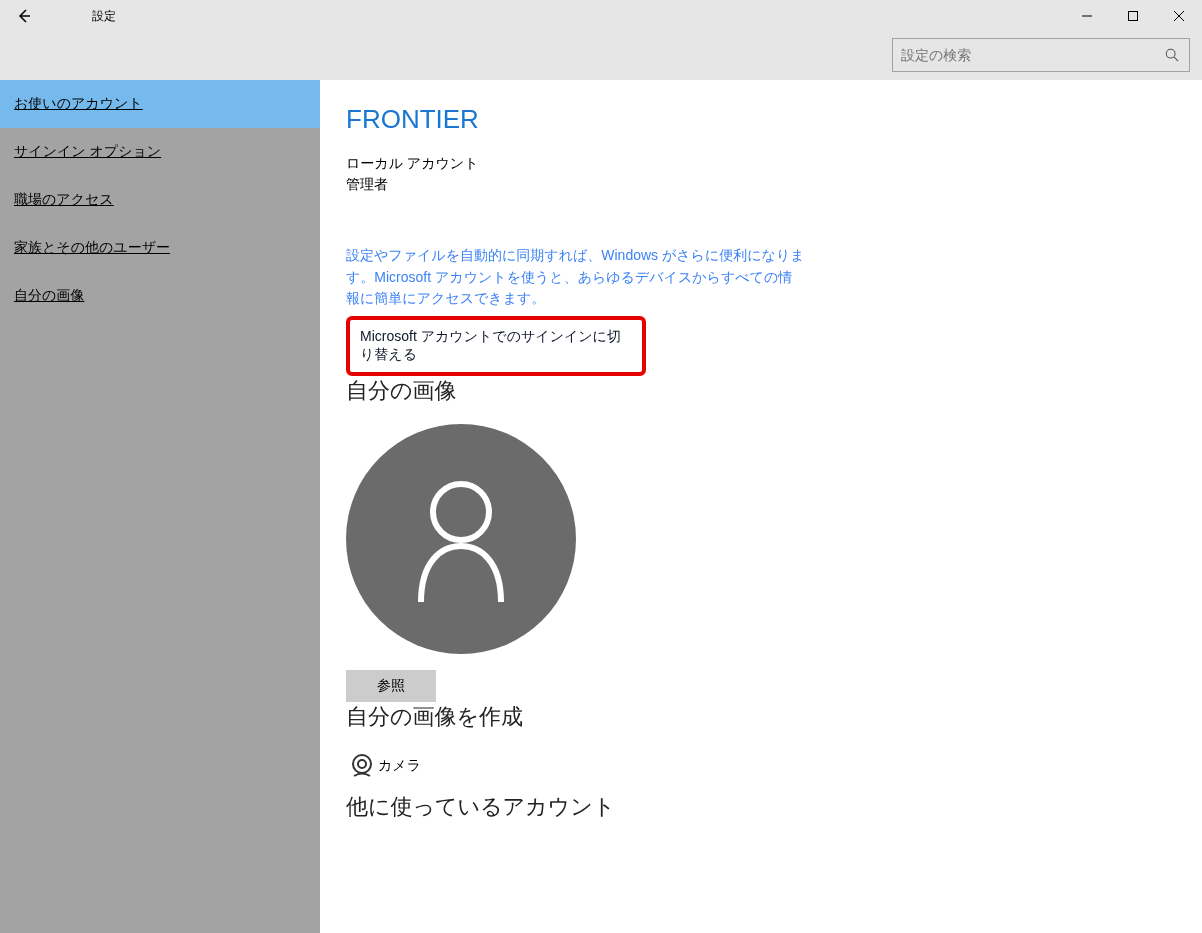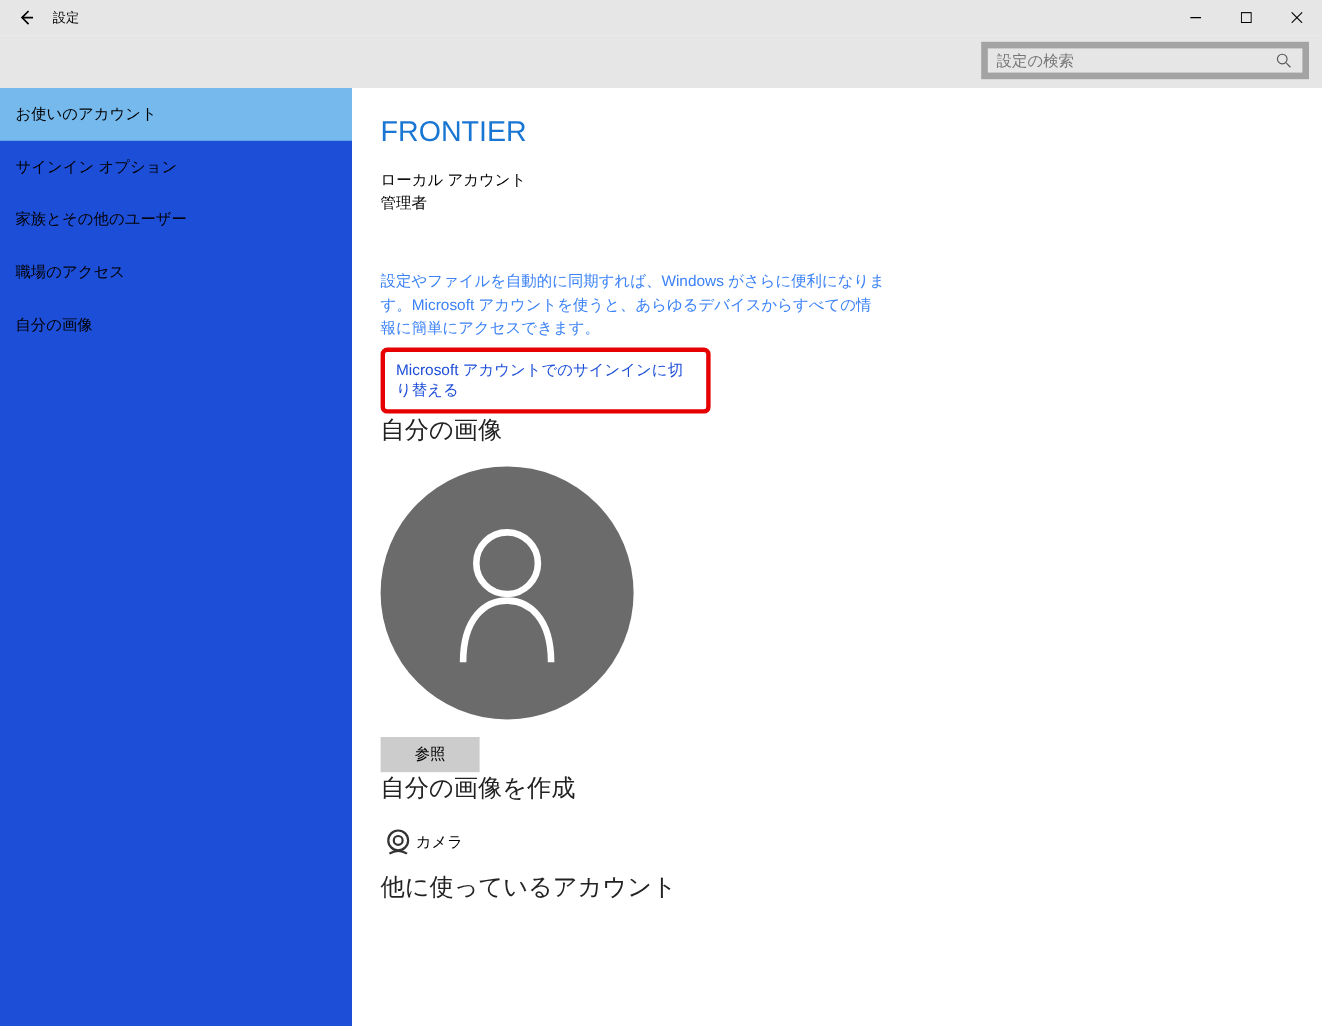--- a/index.html
+++ b/index.html
@@ -24,20 +24,21 @@
   width: 48px;
   height: 32px;
   display: flex;
   align-items: center;
   justify-content: center;
   cursor: pointer;
 }
 .titlebar .title {
   font-size: 12px;
   color: #000;
+  margin-left: 44px;
 }
 .win-controls {
   position: absolute;
   right: 0;
   top: 0;
   display: flex;
 }
 .win-btn {
   width: 46px;
   height: 32px;
@@ -65,21 +66,21 @@
   font-size: 15px;
   font-weight: 600;
   margin-left: 8px;
 }
 .search-box {
   position: absolute;
   right: 12px;
   top: 6px;
   width: 298px;
   height: 34px;
-  border: 6px solid #a3a3a3;
+  border: 1px solid #a3a3a3;
   background: #e6e6e6;
   display: flex;
   align-items: center;
   padding: 0 8px;
 }
 .search-box input {
   flex: 1;
   border: none;
   background: transparent;
   font-size: 14px;
@@ -91,21 +92,22 @@
   display: flex;
   align-items: center;
   justify-content: center;
 }
 .body-area {
   display: flex;
   height: calc(933px - 80px);
 }
 .sidebar {
   width: 320px;
-  background: #1d4ed8;
+  background: #a3a3a3;
+  text-decoration: underline;
 }
 .sidebar-item {
   height: 48px;
   display: flex;
   align-items: center;
   padding: 0 14px;
   font-size: 14px;
   cursor: pointer;
 }
 .sidebar-item.selected {
@@ -139,21 +141,21 @@
 }
 .highlight-frame {
   border: 4px solid #e60000;
   border-radius: 6px;
   padding: 8px 10px;
   margin-top: 6px;
   display: inline-block;
   width: 300px;
 }
 .ms-link {
-  color: #1d4ed8;
+  color: #0f172a;
   font-size: 14px;
   cursor: pointer;
 }
 .section-title {
   font-size: 22px;
   font-weight: 400;
   margin-bottom: 18px;
   color: #222;
 }
 .avatar-wrap {
@@ -242,24 +244,24 @@
 
 <div class="body-area">
   <div class="sidebar">
     <div class="sidebar-item selected">
       <span>お使いのアカウント</span>
     </div>
     <div class="sidebar-item">
       <span>サインイン オプション</span>
     </div>
     <div class="sidebar-item">
+      <span>職場のアクセス</span>
+    </div>
+    <div class="sidebar-item">
       <span>家族とその他のユーザー</span>
-    </div>
-    <div class="sidebar-item">
-      <span>職場のアクセス</span>
     </div>
     <div class="sidebar-item">
       <span>自分の画像</span>
     </div>
   </div>
 
   <div class="content">
     <div class="user-name">FRONTIER</div>
     <div class="user-sub">ローカル アカウント</div>
     <div class="user-sub">管理者</div>

